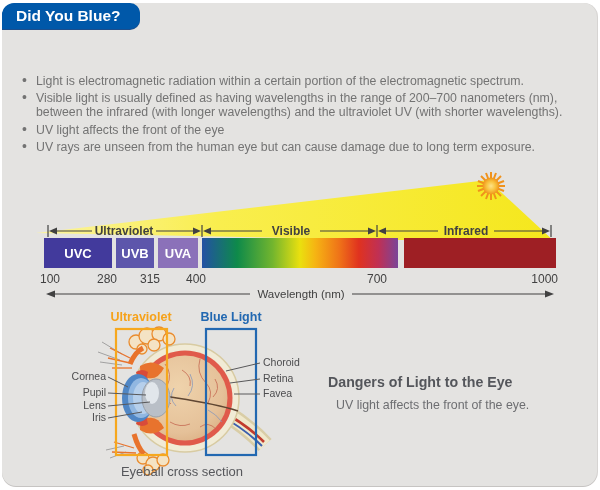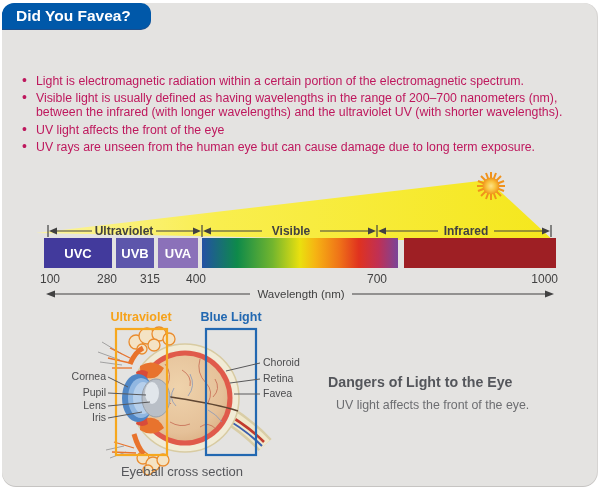--- a/index.html
+++ b/index.html
@@ -6,40 +6,40 @@
   .stage{position:relative;width:600px;height:490px;background:#ffffff;
          font-family:"Liberation Sans","DejaVu Sans",sans-serif;overflow:hidden;}
   .card{position:absolute;left:2px;top:3px;width:595px;height:483px;
         background:#e4e3e1;border-radius:14px;box-shadow:0 1px 0 #c6c4c2,1px 0 0 #d6d4d2;}
   .banner{position:absolute;left:2px;top:3px;height:26px;line-height:26px;
           padding:0 20px 0 14px;background:#0058a9;color:#fff;font-weight:bold;
           font-size:15.5px;border-radius:12px 10px 10px 0;box-shadow:0 1px 0 #1b4e8d;}
   .intro{position:absolute;left:18px;top:39px;width:560px;font-size:12.3px;
          line-height:13.9px;color:#6d6e71;}
   .bullets{position:absolute;left:20px;top:75px;width:548px;margin:0;padding:0;
-           list-style:none;font-size:12.3px;line-height:13.9px;color:#be185d;}
+           list-style:none;font-size:12.3px;line-height:13.9px;color:#737373;}
   .bullets li{position:relative;padding-left:16px;margin-bottom:3.5px;}
   .bullets li::before{content:"\2022";position:absolute;left:2px;top:-1px;font-size:14px;}
   .spec-heading{position:absolute;left:18px;top:186px;font-size:13.8px;
                 font-weight:bold;color:#54565b;}
   .spectrum-svg{position:absolute;left:0;top:170px;}
   .eye-svg{position:absolute;left:50px;top:302px;}
   .dangers{position:absolute;left:328px;top:358px;width:250px;}
   .dangers h3{margin:16px 0 6px 0;font-size:14.2px;font-weight:bold;color:#54565b;}
   .dangers p{margin:8px;font-size:12.4px;line-height:15.5px;color:#6d6e71;}
   svg text{font-family:"Liberation Sans","DejaVu Sans",sans-serif;}
 </style>
 </head>
 <body>
 
 <div class="stage">
   <div class="card"></div>
 
   <div class="banner">
-    <span>Did You Favea?</span>
+    <span>Did You Blue?</span>
   </div>
 
 
   <ul class="bullets">
     <li>Light is electromagnetic radiation within a certain portion of the electromagnetic spectrum.</li>
     <li>Visible light is usually defined as having wavelengths in the range of 200–700 nanometers (nm), between the infrared (with longer wavelengths) and the ultraviolet UV (with shorter wavelengths).</li>
     <li>UV light affects the front of the eye</li>
     <li>UV rays are unseen from the human eye but can cause damage due to long term exposure.</li>
   </ul>
 

